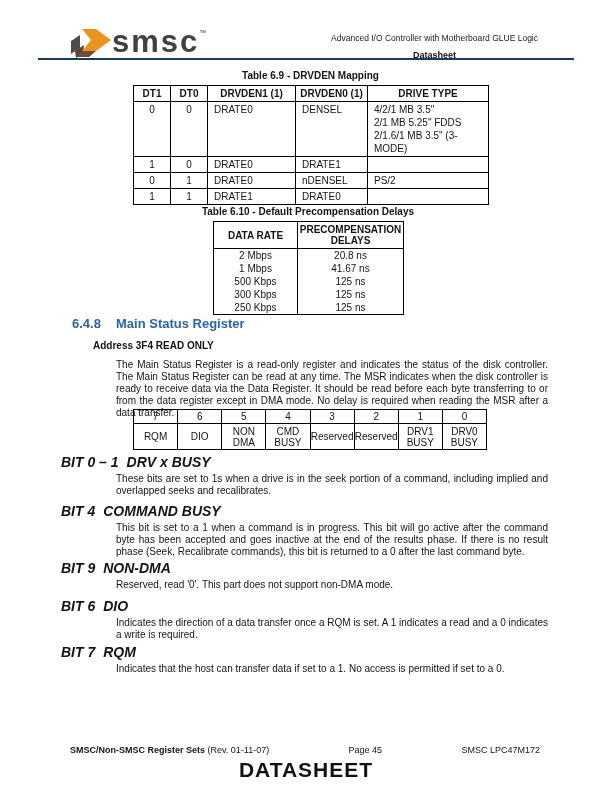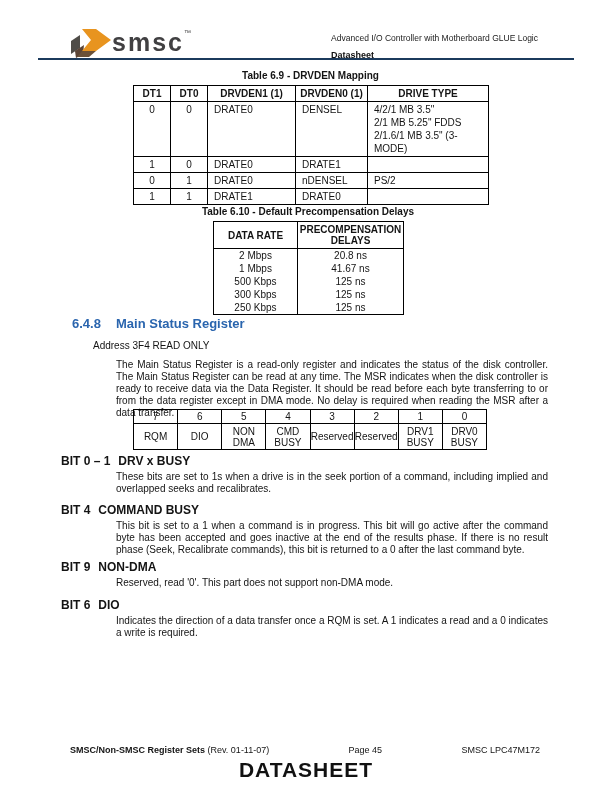--- a/index.html
+++ b/index.html
@@ -2,23 +2,23 @@
 <html><head>
 <meta charset="utf-8">
 <style>
   html,body{margin:0;padding:0;background:#ffffff}
   .page{position:relative;width:612px;height:792px;background:#fff;overflow:hidden;
         font-family:"Liberation Sans",sans-serif;color:#141414;}
   .abs{position:absolute}
 
   
   .logo-wrap{display:flex;align-items:flex-start}
-  .logo-word{font-weight:bold;font-size:25px;line-height:28px;letter-spacing:2px;color:#414042}
+  .logo-word{font-weight:bold;font-size:31px;line-height:28px;letter-spacing:2px;color:#414042}
   .logo-tm{font-size:7px;color:#414042;margin-top:1px}
-  .hdr-right{text-align:left}
+  .hdr-right{text-align:center}
   .hdr-line1{font-size:8.5px;color:#222}
   .hdr-line2{font-size:9px;font-weight:bold;margin-top:7px;color:#111}
   .hdr-rule{position:absolute;left:38px;top:58px;width:536px;height:2px;background:#1b3a5c}
 
   
   table{border-collapse:collapse}
   .tbl-title{position:relative;left:50%;transform:translateX(-50%);width:max-content;
              font-size:10px;font-weight:bold;margin-bottom:4px;white-space:nowrap}
   .t69{width:100%;table-layout:fixed;font-size:10px}
   .t69 th,.t69 td{border:1px solid #000;line-height:13px;vertical-align:top;padding:1px 2px}
@@ -33,23 +33,23 @@
   .t610 tr.last td{border-bottom:1px solid #000}
 
   .bit-tbl{width:100%;table-layout:fixed;font-size:10px}
   .bit-tbl th,.bit-tbl td{border:1px solid #000;text-align:center;font-weight:normal;padding:0}
   .bit-tbl th{height:13px;line-height:12px}
   .bit-tbl td{height:25px;line-height:11px;white-space:pre-line;vertical-align:middle}
 
   
   .sec-head{display:flex;font-weight:bold;font-size:13px;color:#2a65ae}
   .sec-num{width:44px}
-  .addr{font-size:10px;font-weight:normal}
+  .addr{font-size:10px;font-weight:bold}
   .body-p{font-size:10px;line-height:12px;text-align:justify}
-  .bit-head{font-weight:bold;font-size:12px}
+  .bit-head{font-weight:bold;font-style:italic;font-size:14px}
   .bit-head .nm{margin-left:8px}
   .bit-body{margin-left:55px;width:432px;margin-top:3px}
 
   
   .footer-row{display:flex;justify-content:space-between;font-size:9px;align-items:baseline}
   .fl b{font-weight:bold}
   .banner{text-align:center;font-size:21px;font-weight:bold;letter-spacing:1px;color:#111}
 </style>
 </head>
 <body>
@@ -231,20 +231,26 @@
     <div class="body-p bit-body">Reserved, read '0'.  This part does not support non-DMA mode.</div>
   </div>
 
   <div class="abs" style="left:61px;top:598px;width:487px">
     <div class="bit-head">
       <span>BIT 6</span><span class="nm">DIO</span>
     </div>
     <div class="body-p bit-body">Indicates the direction of a data transfer once a RQM is set.  A 1 indicates a read and a 0 indicates a write is required.</div>
   </div>
 
+  <div class="abs" style="left:61px;top:644px;width:487px">
+    <div class="bit-head">
+      <span>BIT 7</span><span class="nm">RQM</span>
+    </div>
+    <div class="body-p bit-body">Indicates that the host can transfer data if set to a 1.  No access is permitted if set to a 0.</div>
+  </div>
 
   <div class="abs footer-row" style="left:70px;right:72px;top:745px">
     <span class="fl"><b>SMSC/Non-SMSC Register Sets</b><span> (Rev. 01-11-07)</span></span>
     <span>Page 45</span>
     <span>SMSC LPC47M172</span>
   </div>
 
   <div class="abs banner" style="left:0;right:0;top:758px">DATASHEET</div>
 
 </div>

